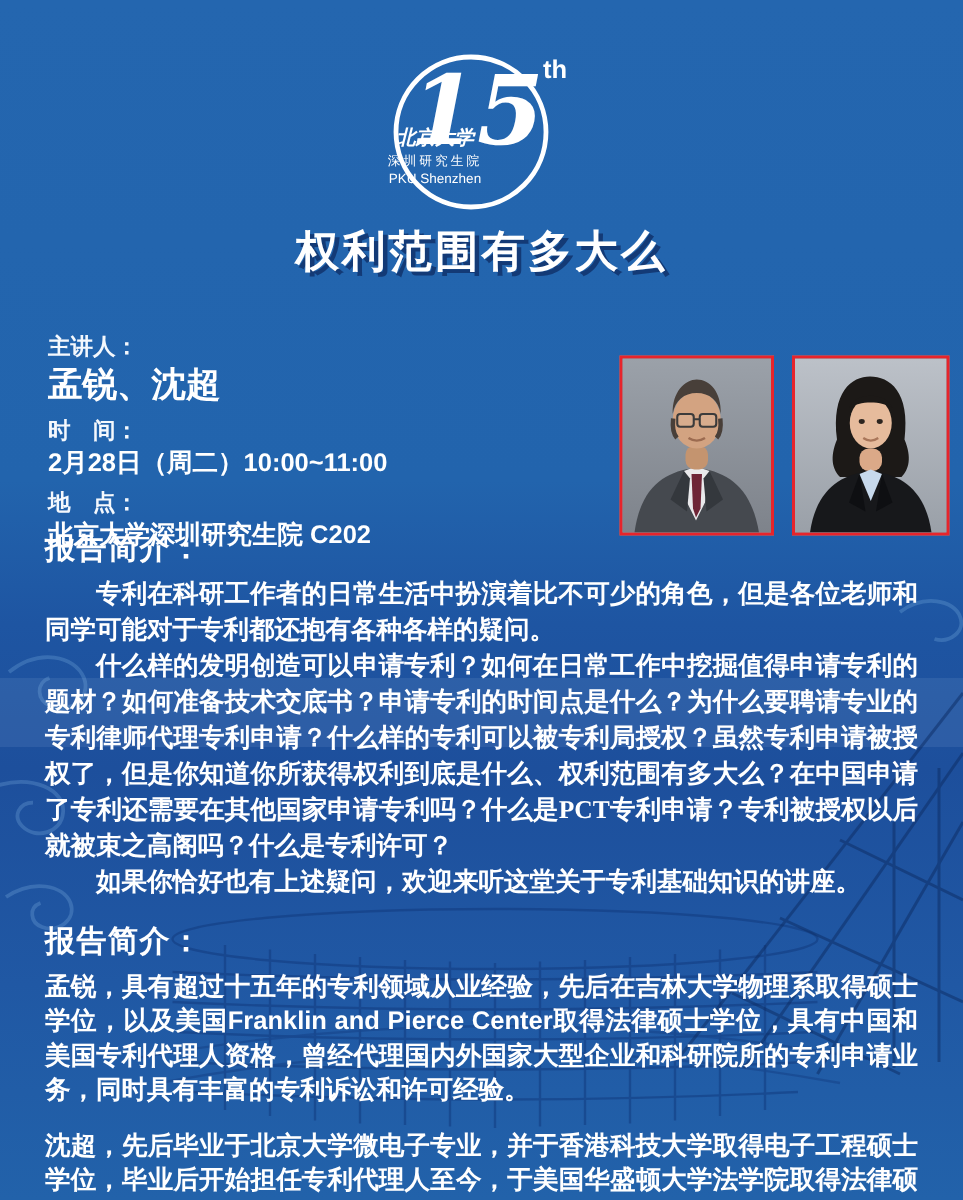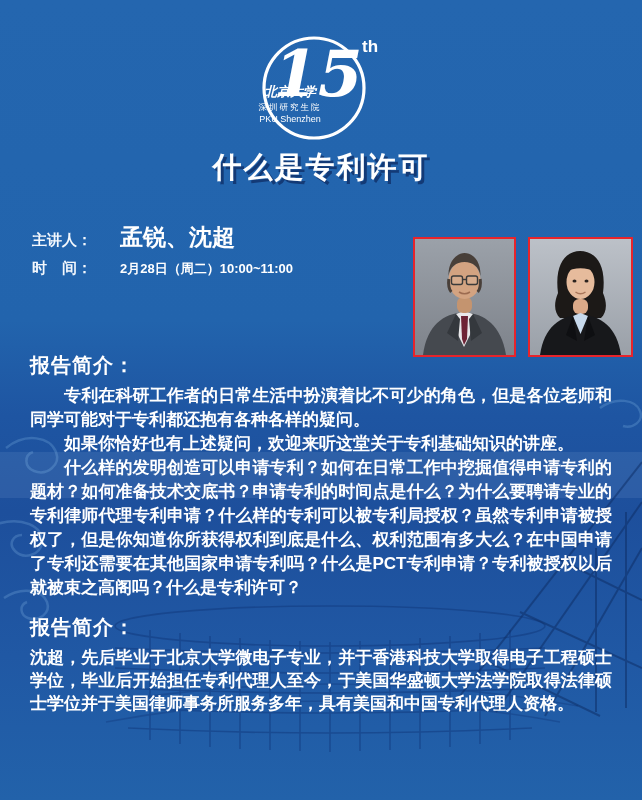--- a/index.html
+++ b/index.html
@@ -11,34 +11,34 @@
   .bg-art{position:absolute;left:0;top:0;width:642px;height:800px;pointer-events:none;}
   .content{position:relative;z-index:2;}
   .header{text-align:center;}
   .logo-wrap{margin-top:30px;line-height:0;}
   .slogan{font-size:13px;letter-spacing:3px;color:#eaf2fb;margin-top:3px;font-weight:400;}
   .title{
     margin:6px 0 0 0;font-size:29px;font-weight:900;letter-spacing:2px;color:#ffffff;
     text-shadow:3px 3px 0 rgba(17,50,108,0.85);
   }
   .info-section{margin-top:34px;padding-left:32px;height:122px;}
-  .info-row{display:flex;align-items:baseline;margin-bottom:6px;}
+  .info-row{display:flex;align-items:baseline;margin-bottom:6px;flex-direction:column;}
   .info-label{font-size:15px;font-weight:700;width:88px;flex:none;color:#f4f8fd;}
   .info-value{font-weight:700;color:#ffffff;}
   .info-value.v0{font-size:23px;font-family:Liberation Mono, monospace;}
   .info-value.v1{font-size:23px;font-family:"DejaVu Serif",serif;}
-  .info-value.v2,.info-value.v3{font-size:13px;}
+  .info-value.v2,.info-value.v3{font-size:17px;}
   .photo{position:absolute;top:237px;border:2px solid #e7242b;line-height:0;background:#8d939b;}
   .photo-left{left:413px;}
   .photo-right{left:528px;}
   .report,.bios{padding:0 30px;}
   .report{margin-top:8px;}
   .bios{margin-top:14px;}
   .section-heading{font-size:20px;font-weight:700;letter-spacing:1px;margin:0 0 5px 0;}
-  .report p{font-size:17px;font-weight:700;line-height:24px;margin:0;text-indent:2em;text-align:justify;}
+  .report p{font-size:17px;font-weight:700;line-height:24px;margin:0;text-indent:2em;text-align:justify;font-family:Liberation Serif, serif;}
   .bios p{font-size:17px;font-weight:700;line-height:23px;margin:0;text-align:justify;}
   .bios p + p{margin-top:14px;}
 </style>
 </head>
 <body>
 
 <div class="poster">
 
   <svg class="bg-art" viewBox="0 0 642 800" aria-hidden="true">
     <g stroke="#7fb2e2" stroke-width="2.5" fill="none" opacity="0.28">
@@ -76,43 +76,48 @@
       <div class="logo-wrap">
         <svg width="178" height="112" viewBox="0 0 178 112">
           <circle cx="82" cy="58" r="50" fill="none" stroke="#ffffff" stroke-width="3.2"></circle>
           <text x="130" y="22" fill="#ffffff" font-size="17" font-weight="700" font-family="Liberation Sans, sans-serif">th</text>
           <text x="58" y="66" fill="#ffffff" font-size="64" font-weight="700" font-style="italic" font-family="DejaVu Serif, serif" text-anchor="middle" transform="translate(28,0)">15</text>
           <text x="58" y="66" fill="#ffffff" font-size="13" font-weight="700" font-style="italic" font-family="DejaVu Serif, serif" text-anchor="middle">北京大学</text>
           <text x="58" y="80" fill="#ffffff" font-size="8.5" letter-spacing="2" text-anchor="middle" font-family="Liberation Sans, sans-serif">深圳研究生院</text>
           <text x="58" y="92" fill="#ffffff" font-size="9" text-anchor="middle" font-family="Liberation Sans, sans-serif">PKU Shenzhen</text>
         </svg>
       </div>
-      <h1 class="title">什么是专利许可</h1>
+      <h1 class="title">权利范围有多大么</h1>
     </div>
 
     <div class="info-section">
       <div class="info-row">
         <span class="info-label">主讲人：</span>
         <span class="info-value v0">孟锐、沈超</span>
       </div>
       <div class="info-row">
         <span class="info-label">时　间：</span>
         <span class="info-value v2">2月28日（周二）10:00~11:00</span>
       </div>
+      <div class="info-row">
+        <span class="info-label">地　点：</span>
+        <span class="info-value v3">北京大学深圳研究生院 C202</span>
+      </div>
     </div>
 
     <div class="report">
       <h2 class="section-heading">报告简介：</h2>
       <p>专利在科研工作者的日常生活中扮演着比不可少的角色，但是各位老师和同学可能对于专利都还抱有各种各样的疑问。</p>
+      <p>什么样的发明创造可以申请专利？如何在日常工作中挖掘值得申请专利的题材？如何准备技术交底书？申请专利的时间点是什么？为什么要聘请专业的专利律师代理专利申请？什么样的专利可以被专利局授权？虽然专利申请被授权了，但是你知道你所获得权利到底是什么、权利范围有多大么？在中国申请了专利还需要在其他国家申请专利吗？什么是PCT专利申请？专利被授权以后就被束之高阁吗？什么是专利许可？</p>
       <p>如果你恰好也有上述疑问，欢迎来听这堂关于专利基础知识的讲座。</p>
-      <p>什么样的发明创造可以申请专利？如何在日常工作中挖掘值得申请专利的题材？如何准备技术交底书？申请专利的时间点是什么？为什么要聘请专业的专利律师代理专利申请？什么样的专利可以被专利局授权？虽然专利申请被授权了，但是你知道你所获得权利到底是什么、权利范围有多大么？在中国申请了专利还需要在其他国家申请专利吗？什么是PCT专利申请？专利被授权以后就被束之高阁吗？什么是专利许可？</p>
     </div>
 
     <div class="bios">
       <h2 class="section-heading">报告简介：</h2>
+      <p>孟锐，具有超过十五年的专利领域从业经验，先后在吉林大学物理系取得硕士学位，以及美国Franklin and Pierce Center取得法律硕士学位，具有中国和美国专利代理人资格，曾经代理国内外国家大型企业和科研院所的专利申请业务，同时具有丰富的专利诉讼和许可经验。</p>
       <p>沈超，先后毕业于北京大学微电子专业，并于香港科技大学取得电子工程硕士学位，毕业后开始担任专利代理人至今，于美国华盛顿大学法学院取得法律硕士学位并于美国律师事务所服务多年，具有美国和中国专利代理人资格。</p>
     </div>
   </div>
 
   <figure class="photo photo-left" style="margin:0;">
     <svg width="99" height="116" viewBox="0 0 99 116">
       <defs>
         <linearGradient id="mbg" x1="0" y1="0" x2="0" y2="1">
           <stop offset="0" stop-color="#9ba1a9"></stop>
             <stop offset="1" stop-color="#7e838b"></stop>

